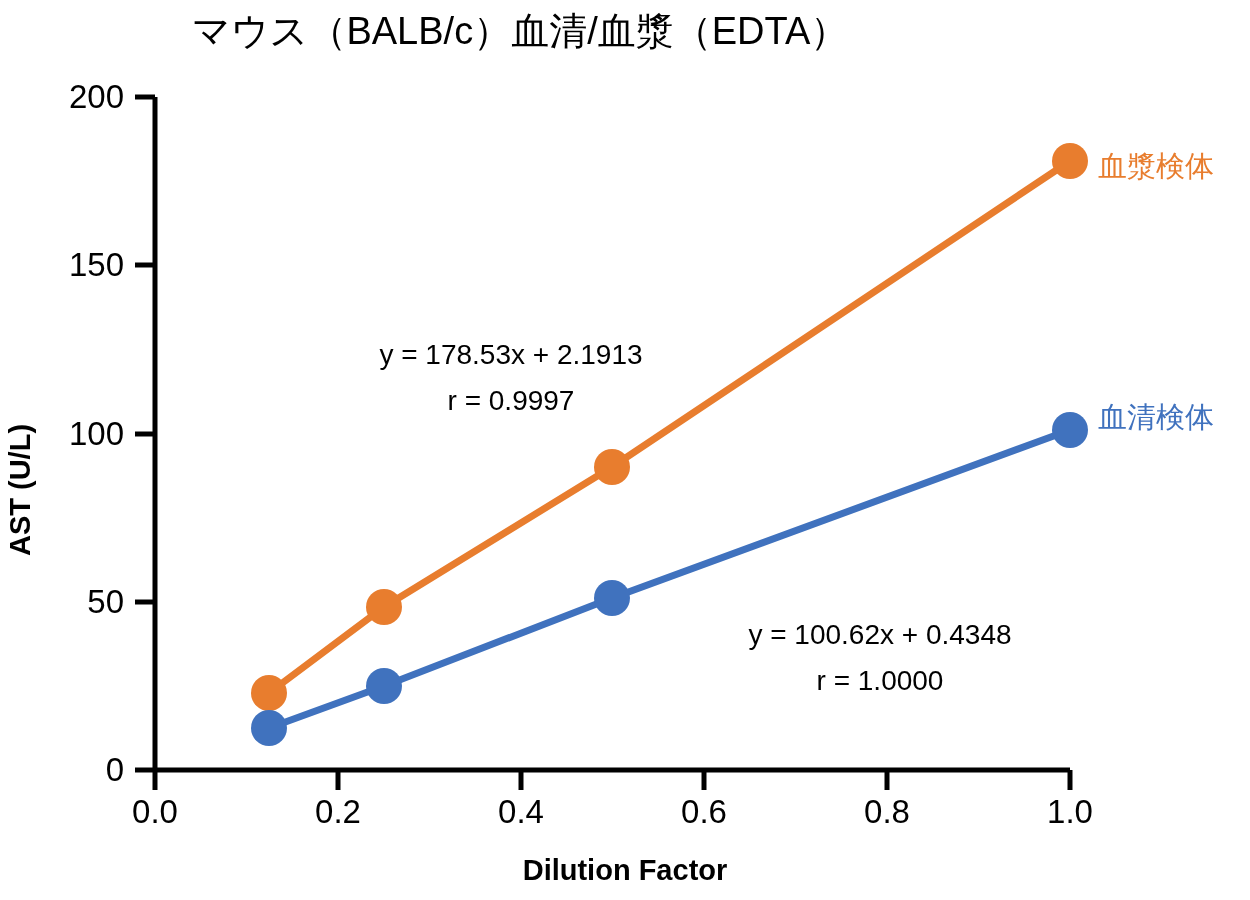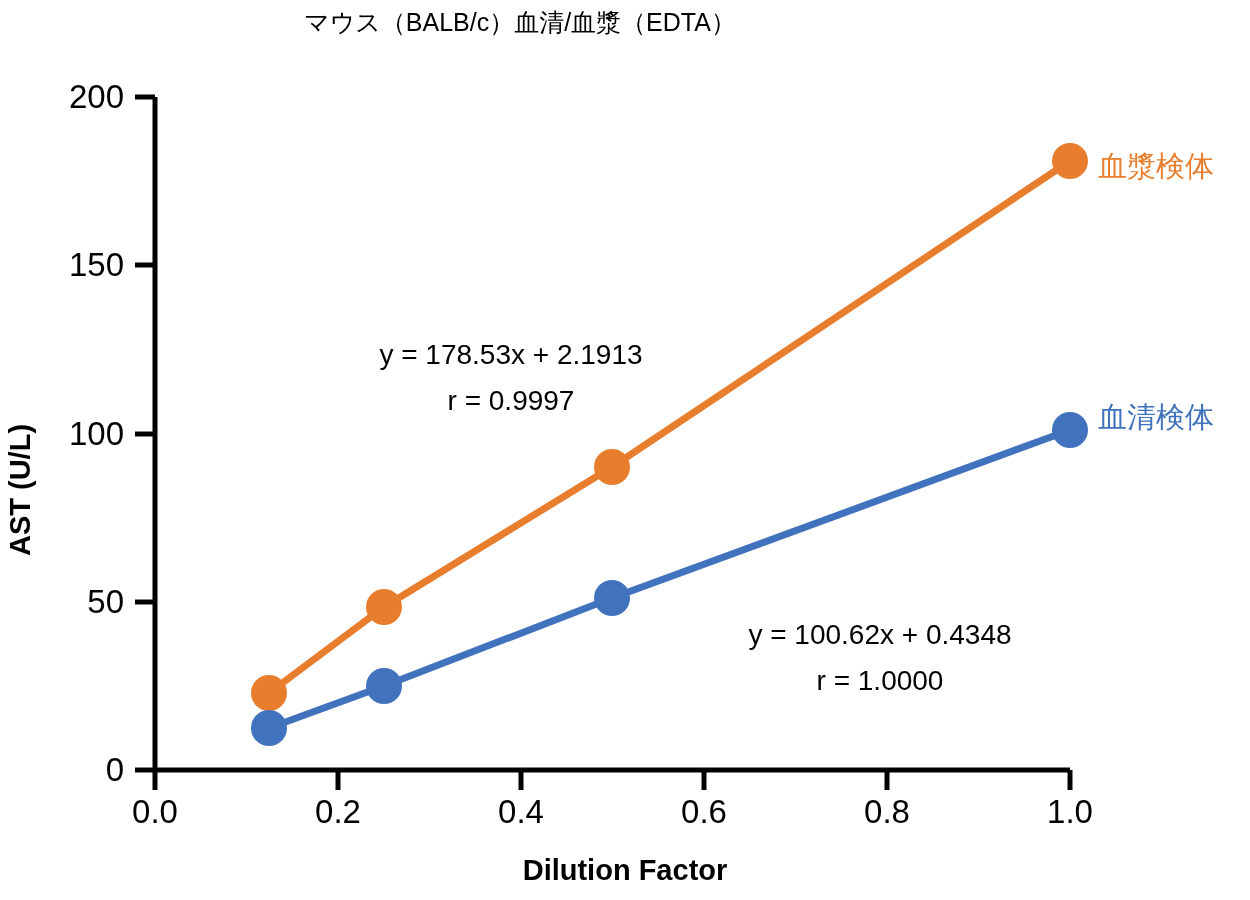--- a/index.html
+++ b/index.html
@@ -18,21 +18,21 @@
     position: relative;
     width: 1250px;
     height: 900px;
   }
   #chart-title {
     position: absolute;
     top: 6px;
     left: 0;
     width: 1040px;
     text-align: center;
-    font-size: 25px;
+    font-size: 38px;
     font-weight: 400;
     letter-spacing: 0px;
     color: #000000;
     white-space: nowrap;
   }
   #plot-svg {
     position: absolute;
     top: 0;
     left: 0;
   }

